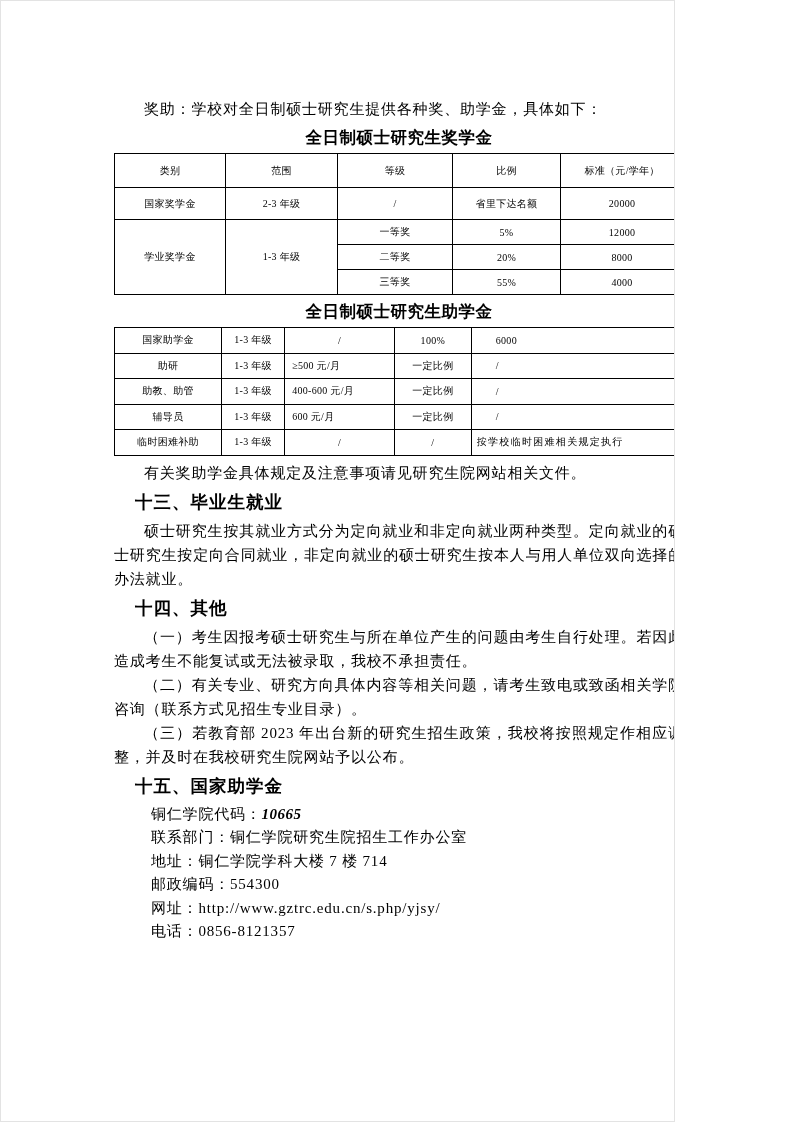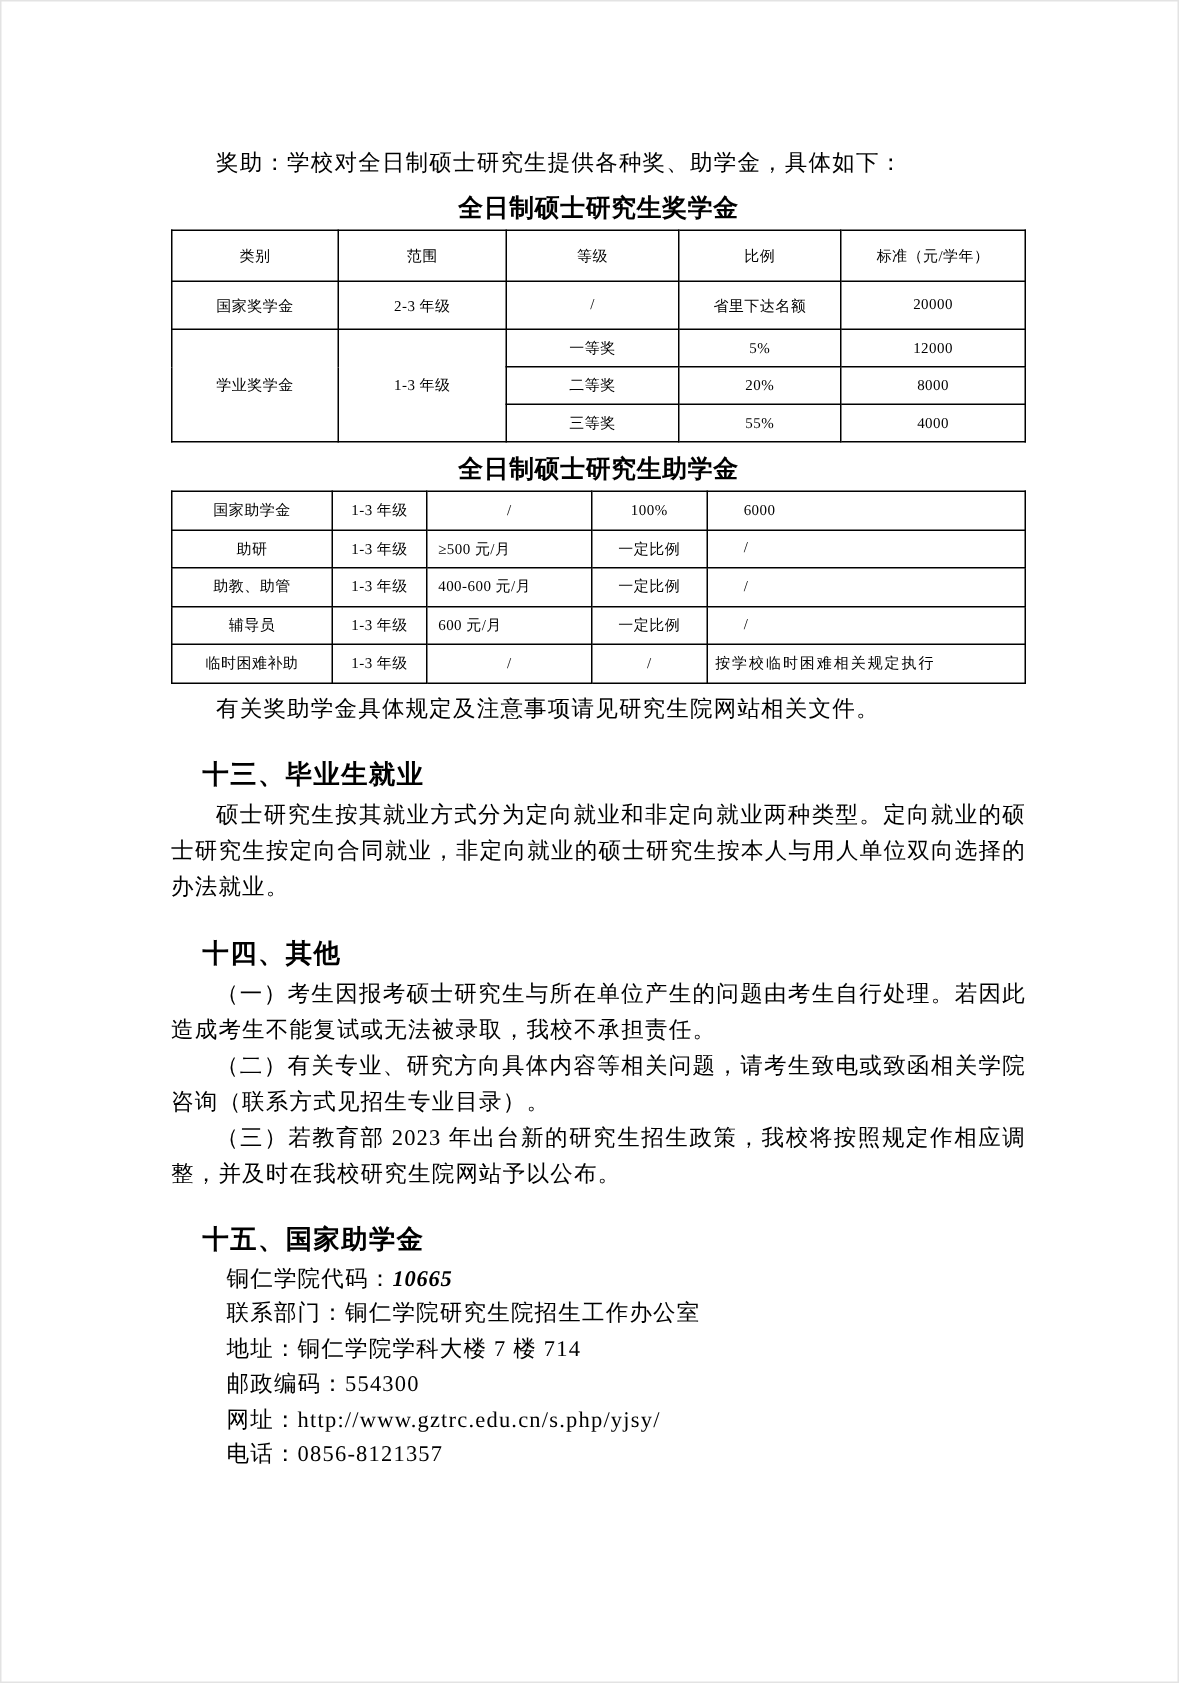--- a/index.html
+++ b/index.html
@@ -1,18 +1,18 @@
 <!DOCTYPE html>
 <html><head>
 <meta charset="utf-8">
 <style>
   * { margin: 0; padding: 0; box-sizing: border-box; }
   html, body { background: #fff; }
   .page {
-    width: 786px; height: 1122px;
+    width: 675px; height: 1122px;
     background: #fff;
     border: 1px solid #e3e3e3;
     font-family: "Liberation Serif", "DejaVu Serif", serif;
     color: #000;
     position: relative;
     overflow: hidden;
     padding-left: 18px;
   }
   .content {
     position: absolute;
@@ -20,21 +20,21 @@
     width: 570px;
   }
   .body-text {
     font-size: 15px;
     line-height: 24px;
     letter-spacing: 0.8px;
     text-align: justify;
   }
   .indent { text-indent: 2em; }
   .table-title {
-    font-family: Liberation Sans, sans-serif;
+    font-family: Liberation Mono, monospace;
     font-weight: bold;
     font-size: 16.5px;
     text-align: center;
     line-height: 22px;
     margin-top: 7px;
     margin-bottom: 3px;
     letter-spacing: 0.5px;
   }
   table {
     width: 100%;
@@ -65,27 +65,27 @@
   .t2 col:nth-child(5){width:37.3%}
   .t2 tr{height:25.5px}
   .t2 td:nth-child(3){text-align:left; padding-left:7px}
   .t2 tr:nth-child(1) td:nth-child(3),
   .t2 tr:nth-child(5) td:nth-child(3),
   .t2 tr:nth-child(6) td:nth-child(3){text-align:center; padding-left:3px}
   .t2 td:nth-child(5){text-align:left; padding-left:24px}
   .t2 tr:nth-child(5) td:nth-child(5),
   .t2 tr:nth-child(6) td:nth-child(5){padding-left:5px; letter-spacing:1.3px}
   .section-heading {
-    font-family: Liberation Sans, sans-serif;
+    font-family: Liberation Mono, monospace;
     font-weight: bold;
     font-size: 17.5px;
     line-height: 26px;
     padding-left: 21px;
     letter-spacing: 1px;
-    margin-top: 18px;
+    margin-top: 5px;
     margin-bottom: 3px;
   }
   .note-line { margin-top: 5px; }
   .contact-line {
     font-size: 15px;
     line-height: 23.5px;
     padding-left: 37px;
     letter-spacing: 0.8px;
   }
   .contact-line b { letter-spacing: 0.5px; font-style: italic; }

